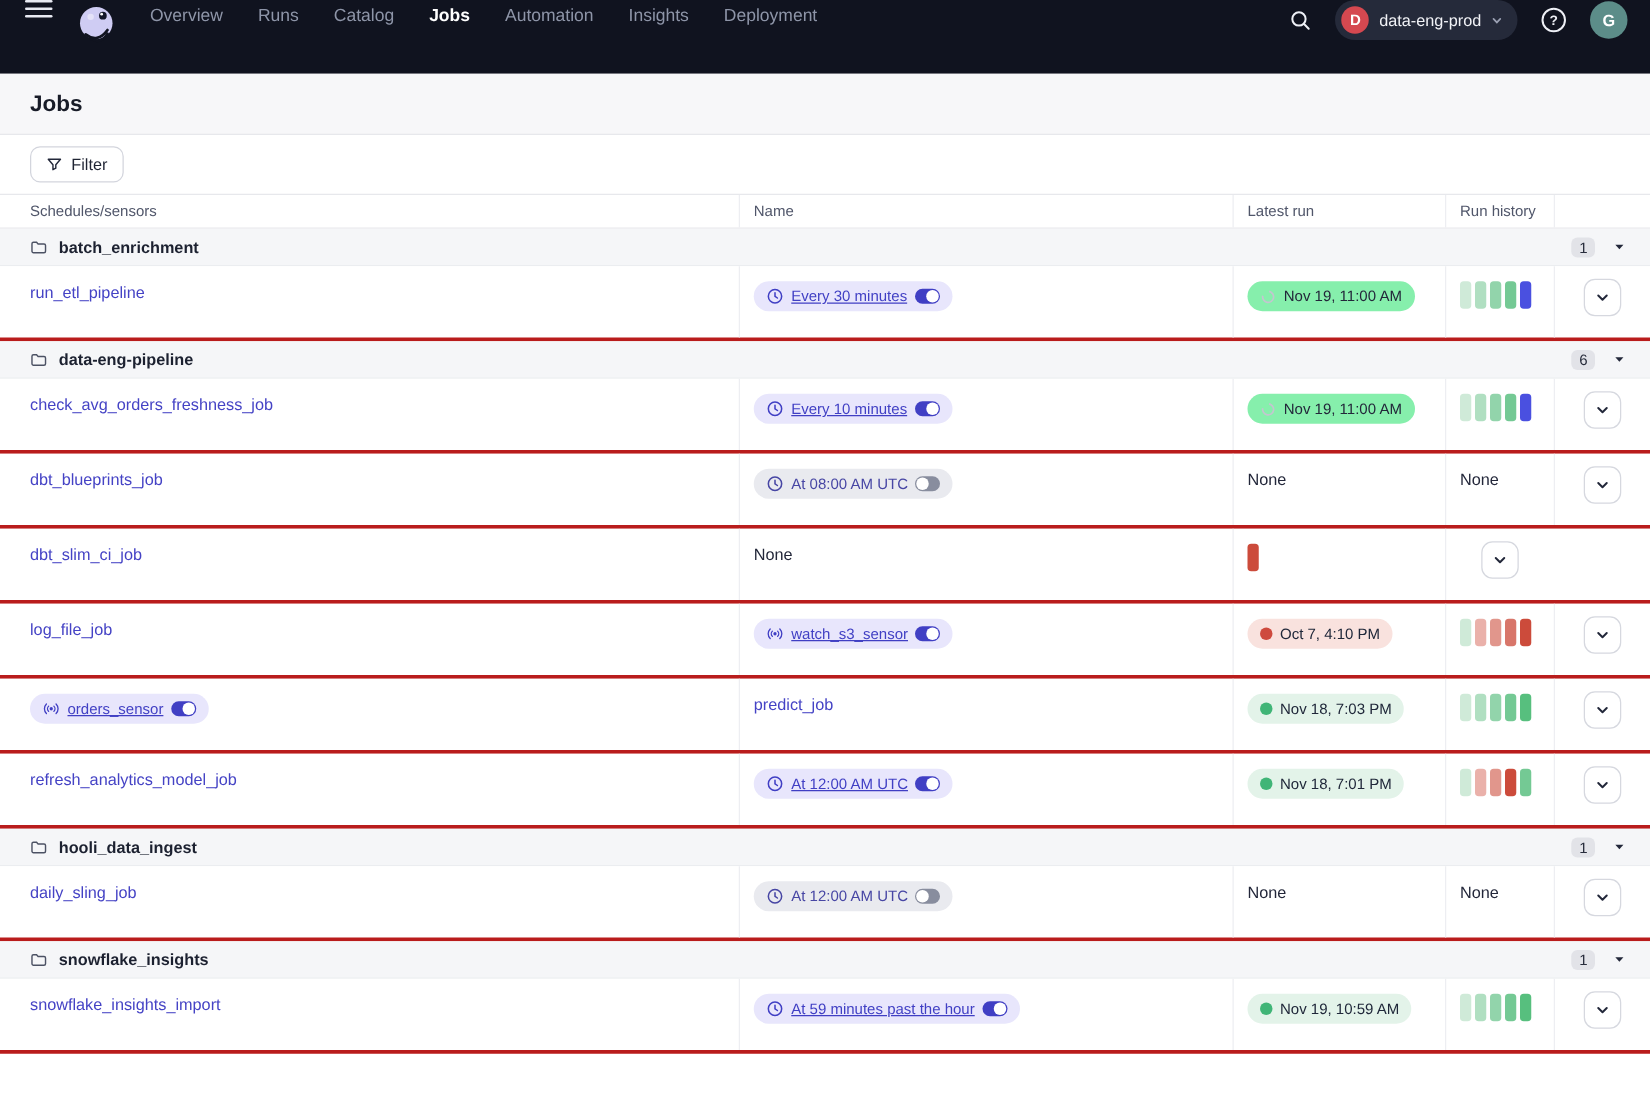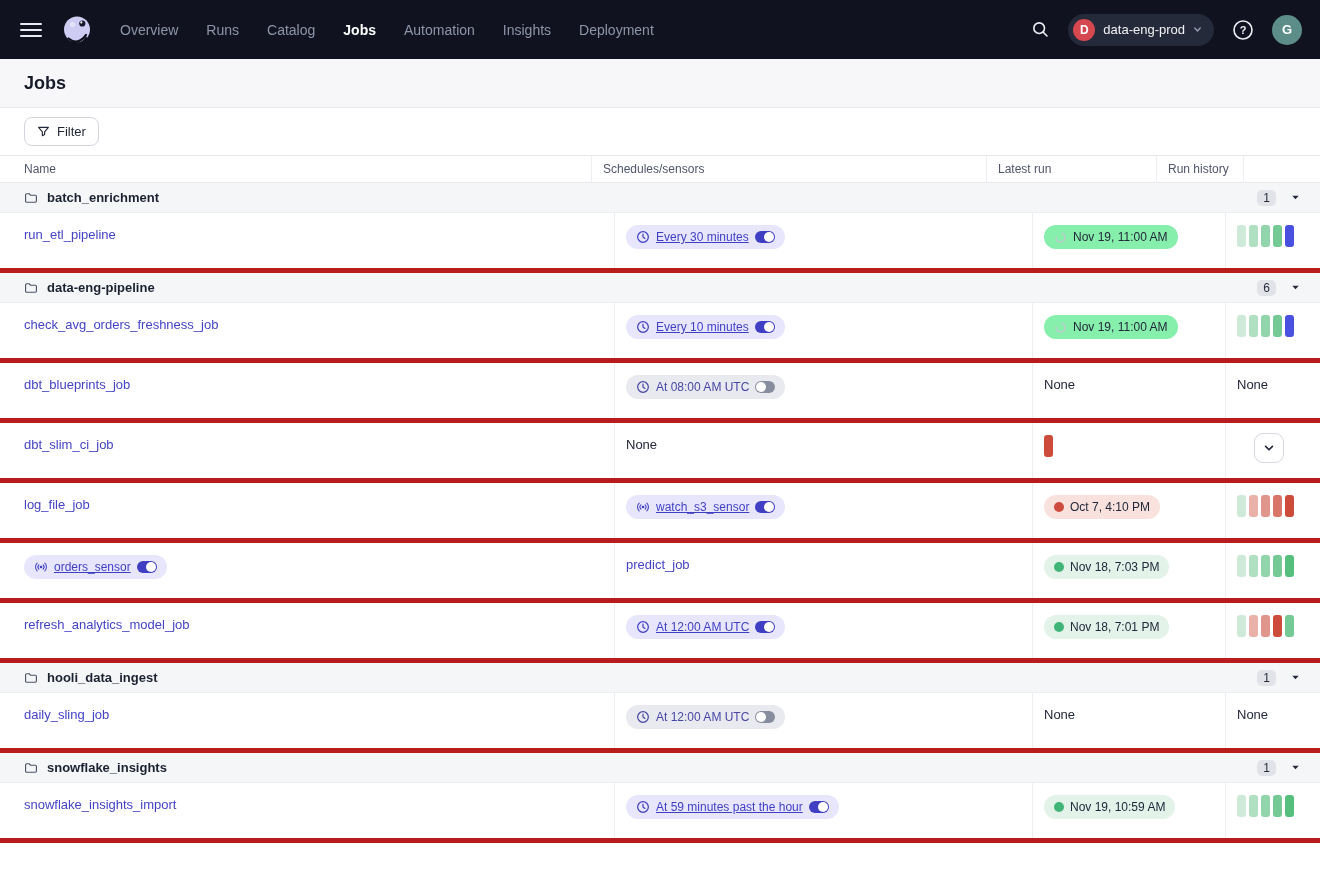--- a/index.html
+++ b/index.html
@@ -1,20 +1,20 @@
 <!DOCTYPE html>
 <html><head>
 <meta charset="utf-8">
 <style>
   * { box-sizing: border-box; margin: 0; padding: 0; }
   html,body { width:1320px; height:880px; overflow:hidden; background:#fff;
     font-family:"Liberation Sans", sans-serif; -webkit-font-smoothing:antialiased; }
 
   
-  .topnav { height:59px; background:#10131f; display:flex; align-items:center; padding:0 18px 0 20px; }
+  .topnav { height:59px; background:#10131f; display:flex; align-items:flex-start; padding:0 18px 0 20px; }
   .hamburger { width:22px; display:flex; flex-direction:column; gap:4px; background:none; border:none; cursor:pointer; margin-right:16px; }
   .hamburger span { display:block; height:2px; background:#e8eaf2; border-radius:1px; }
   .logo { margin-right:24px; display:flex; align-items:center; }
   .navitems { display:flex; align-items:center; gap:28px; }
   .navitem { font-size:14px; color:#8e95a8; background:none; border:none; cursor:pointer; padding:4px 0; }
   .navitem.active { color:#ffffff; font-weight:700; }
   .nav-right { margin-left:auto; display:flex; align-items:center; gap:14px; }
   .icon-btn { background:none; border:none; cursor:pointer; display:flex; align-items:center; padding:4px; }
   .deploy-pill { display:flex; align-items:center; gap:8px; background:#252a3a; border:none; cursor:pointer;
     border-radius:16px; height:32px; padding:0 12px 0 5px; }
@@ -39,21 +39,21 @@
   .cell:first-child { border-left:none; padding-left:24px; }
 
   .group-row { height:30px; background:#f5f6f8; border-bottom:1px solid #ebedf0; display:flex; align-items:center;
     justify-content:space-between; padding:0 18px 0 24px; }
   .group-left { display:flex; align-items:center; gap:9px; }
   .group-name { font-size:13px; font-weight:700; color:#1c2130; }
   .group-right { display:flex; align-items:center; gap:13px; }
   .count-badge { background:#e2e3e8; color:#282d3c; font-size:12px; border-radius:5px; padding:1px 6px; min-width:18px; text-align:center; }
   .caret-btn { background:none; border:none; cursor:pointer; display:flex; align-items:center; padding:2px; }
 
-  .job-row { min-height:60px; border-bottom:5px solid #b91c1c; background:#fff;gap:23px; }
+  .job-row { min-height:60px; border-bottom:3px solid #b91c1c; background:#fff; }
   .job-row .cell { padding:12px 11px; }
   .job-row .cell:first-child { padding-left:24px; }
   .job-link { font-size:13px; font-weight:500; color:#4543c5; text-decoration:none; cursor:pointer; }
 
   .pill { display:inline-flex; align-items:center; gap:6px; height:24px; border-radius:12px; padding:0 10px; font-size:12px; cursor:pointer; }
   .pill.sched-on  { background:#e8e6fc; color:#403fc4;text-decoration:underline; }
   .pill.sched-off { background:#e9eaef; color:#4746a4; }
   .pill.run-neutral { background:#86efac; color:#23273a; }
   .pill.run-success { background:#e3f3e9; color:#20283a; }
   .pill.run-failure { background:#f9e2de; color:#20283a; }
@@ -133,22 +133,22 @@
 <section class="filterbar">
   <button class="filter-btn">
     <svg viewBox="0 0 16 16" width="13" height="13">
       <path d="M2 3 H14 L9.4 8.4 V11.8 L6.6 13.2 V8.4 Z" fill="none" stroke="#23283a" stroke-width="1.4" stroke-linejoin="round"></path>
     </svg>
     <span>Filter</span>
   </button>
 </section>
 
 <div class="thead cols">
+  <div class="cell">Schedules/sensors</div>
   <div class="cell">Name</div>
-  <div class="cell">Schedules/sensors</div>
   <div class="cell">Latest run</div>
   <div class="cell">Run history</div>
   <div class="cell"></div>
 </div>
 <div id="tbody">
     <div class="group-row">
       <span class="group-left">
         <svg viewBox="0 0 16 16" width="14" height="14">
           <path d="M1.8 4.6c0-.8.6-1.4 1.4-1.4h2.8l1.4 1.6h5.4c.8 0 1.4.6 1.4 1.4v5.2c0 .8-.6 1.4-1.4 1.4H3.2c-.8 0-1.4-.6-1.4-1.4z" fill="none" stroke="#4c5264" stroke-width="1.3"></path>
         </svg>

